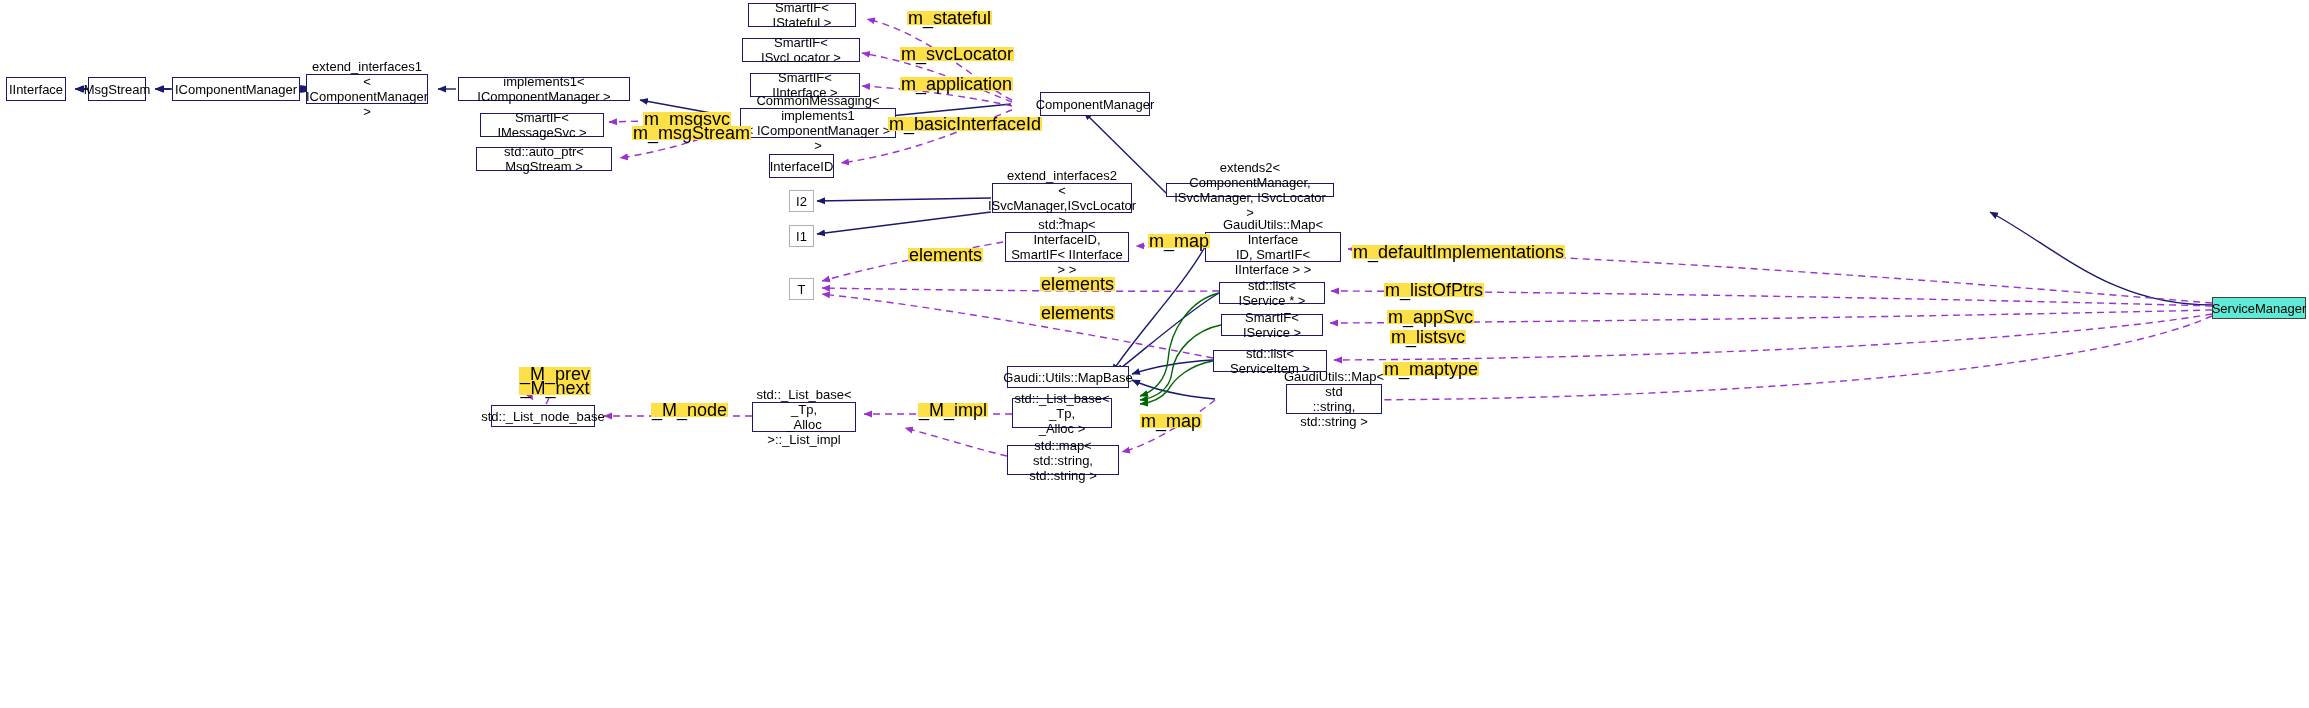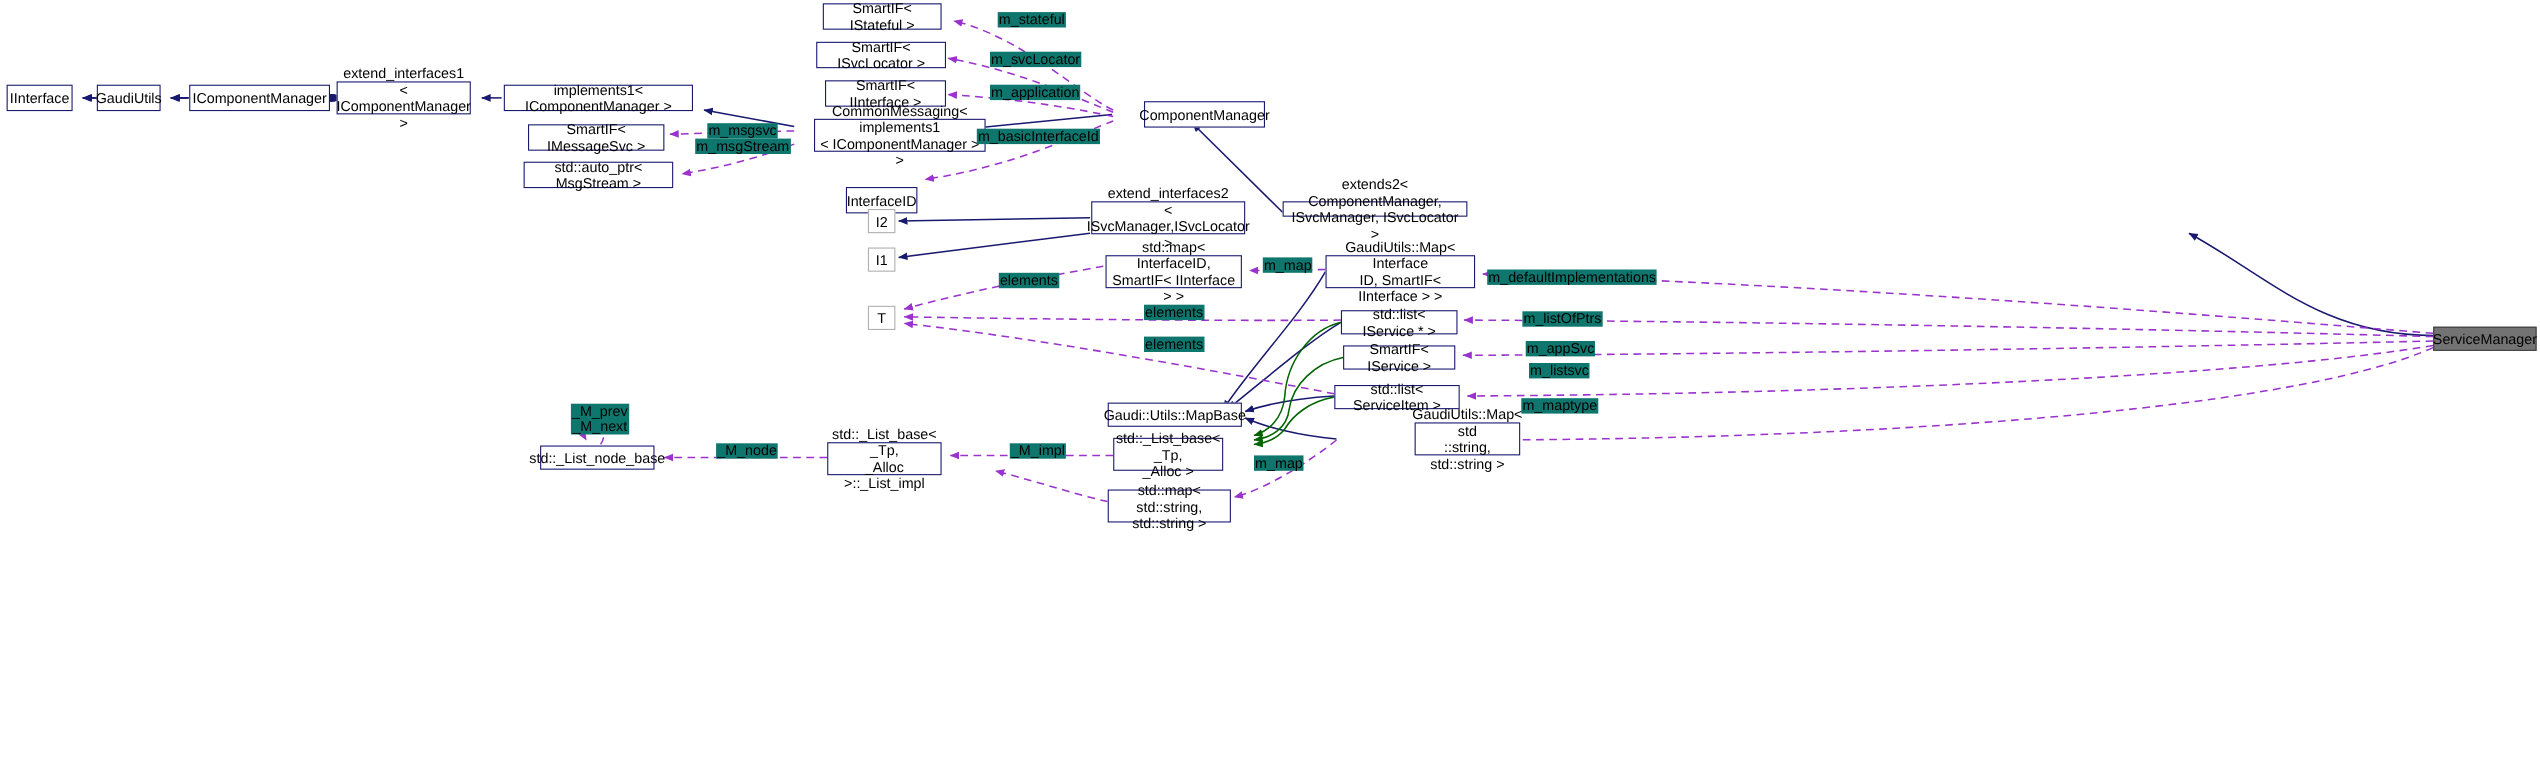--- a/index.html
+++ b/index.html
@@ -22,27 +22,27 @@
     line-height:15px;
     text-align:center;
     display:flex;
     align-items:center;
     justify-content:center;
     white-space:pre-line;
     z-index:5;
     padding:0 3px;
   }
   .node.tmpl{border-color:#b0b0b0;}
-  .node.focus{background:#737373;border-color:#404040;}
+  .node.focus{background:#5eead4;border-color:#404040;}
   .edge-label{
     position:absolute;
-    font-size:13px;
+    font-size:18px;
     line-height:14px;
     color:#000000;
-    background:#0f766e;
+    background:#fde047;
     white-space:pre-line;
     text-align:center;
     z-index:6;
     padding:0 1px;
   }
 </style>
 </head>
 <body>
 
 <div id="diagram">
@@ -124,33 +124,33 @@
       <path d="M1213,358 C1120,340 950,308 822,294" marker-end="url(#ahPurple)"></path>
       <path d="M752,416 L604,416" marker-end="url(#ahPurple)"></path>
       <path d="M1012,414 L864,414" marker-end="url(#ahPurple)"></path>
       <path d="M1007,456 C980,450 950,440 905,428" marker-end="url(#ahPurple)"></path>
       <path d="M1215,400 C1190,420 1150,445 1122,452" marker-end="url(#ahPurple)"></path>
       <path d="M546,404 C560,382 520,378 533,400" marker-end="url(#ahPurple)"></path>
     </g>
   </svg>
 
   <div class="node" style="left:6px;top:77px;width:60px;height:24px;">IInterface</div>
-  <div class="node" style="left:88px;top:77px;width:58px;height:24px;">GaudiUtils</div>
+  <div class="node" style="left:88px;top:77px;width:58px;height:24px;">MsgStream</div>
   <div class="node" style="left:172px;top:77px;width:128px;height:24px;">IComponentManager</div>
   <div class="node" style="left:306px;top:74px;width:122px;height:30px;">extend_interfaces1
 &lt; IComponentManager &gt;</div>
   <div class="node" style="left:458px;top:77px;width:172px;height:24px;">implements1&lt; IComponentManager &gt;</div>
   <div class="node" style="left:480px;top:113px;width:124px;height:24px;">SmartIF&lt; IMessageSvc &gt;</div>
   <div class="node" style="left:476px;top:147px;width:136px;height:24px;">std::auto_ptr&lt; MsgStream &gt;</div>
   <div class="node" style="left:748px;top:3px;width:108px;height:24px;">SmartIF&lt; IStateful &gt;</div>
   <div class="node" style="left:742px;top:38px;width:118px;height:24px;">SmartIF&lt; ISvcLocator &gt;</div>
   <div class="node" style="left:750px;top:73px;width:110px;height:24px;">SmartIF&lt; IInterface &gt;</div>
   <div class="node" style="left:740px;top:108px;width:156px;height:30px;">CommonMessaging&lt; implements1
 &lt; IComponentManager &gt; &gt;</div>
-  <div class="node" style="left:769px;top:154px;width:65px;height:24px;margin-top:16px;">InterfaceID</div>
+  <div class="node" style="left:769px;top:154px;width:65px;height:24px;">InterfaceID</div>
   <div class="node" style="left:1012px;top:92px;width:110px;height:24px;margin-left:28px;">ComponentManager</div>
   <div class="node tmpl" style="left:789px;top:190px;width:25px;height:22px;">I2</div>
   <div class="node tmpl" style="left:789px;top:225px;width:25px;height:22px;">I1</div>
   <div class="node tmpl" style="left:789px;top:278px;width:25px;height:22px;">T</div>
   <div class="node" style="left:992px;top:183px;width:140px;height:30px;">extend_interfaces2
 &lt; ISvcManager,ISvcLocator &gt;</div>
   <div class="node" style="left:1166px;top:183px;width:168px;height:14px;">extends2&lt; ComponentManager,
 ISvcManager, ISvcLocator &gt;</div>
   <div class="node" style="left:1005px;top:232px;width:124px;height:30px;">std::map&lt; InterfaceID,
 SmartIF&lt; IInterface &gt; &gt;</div>

